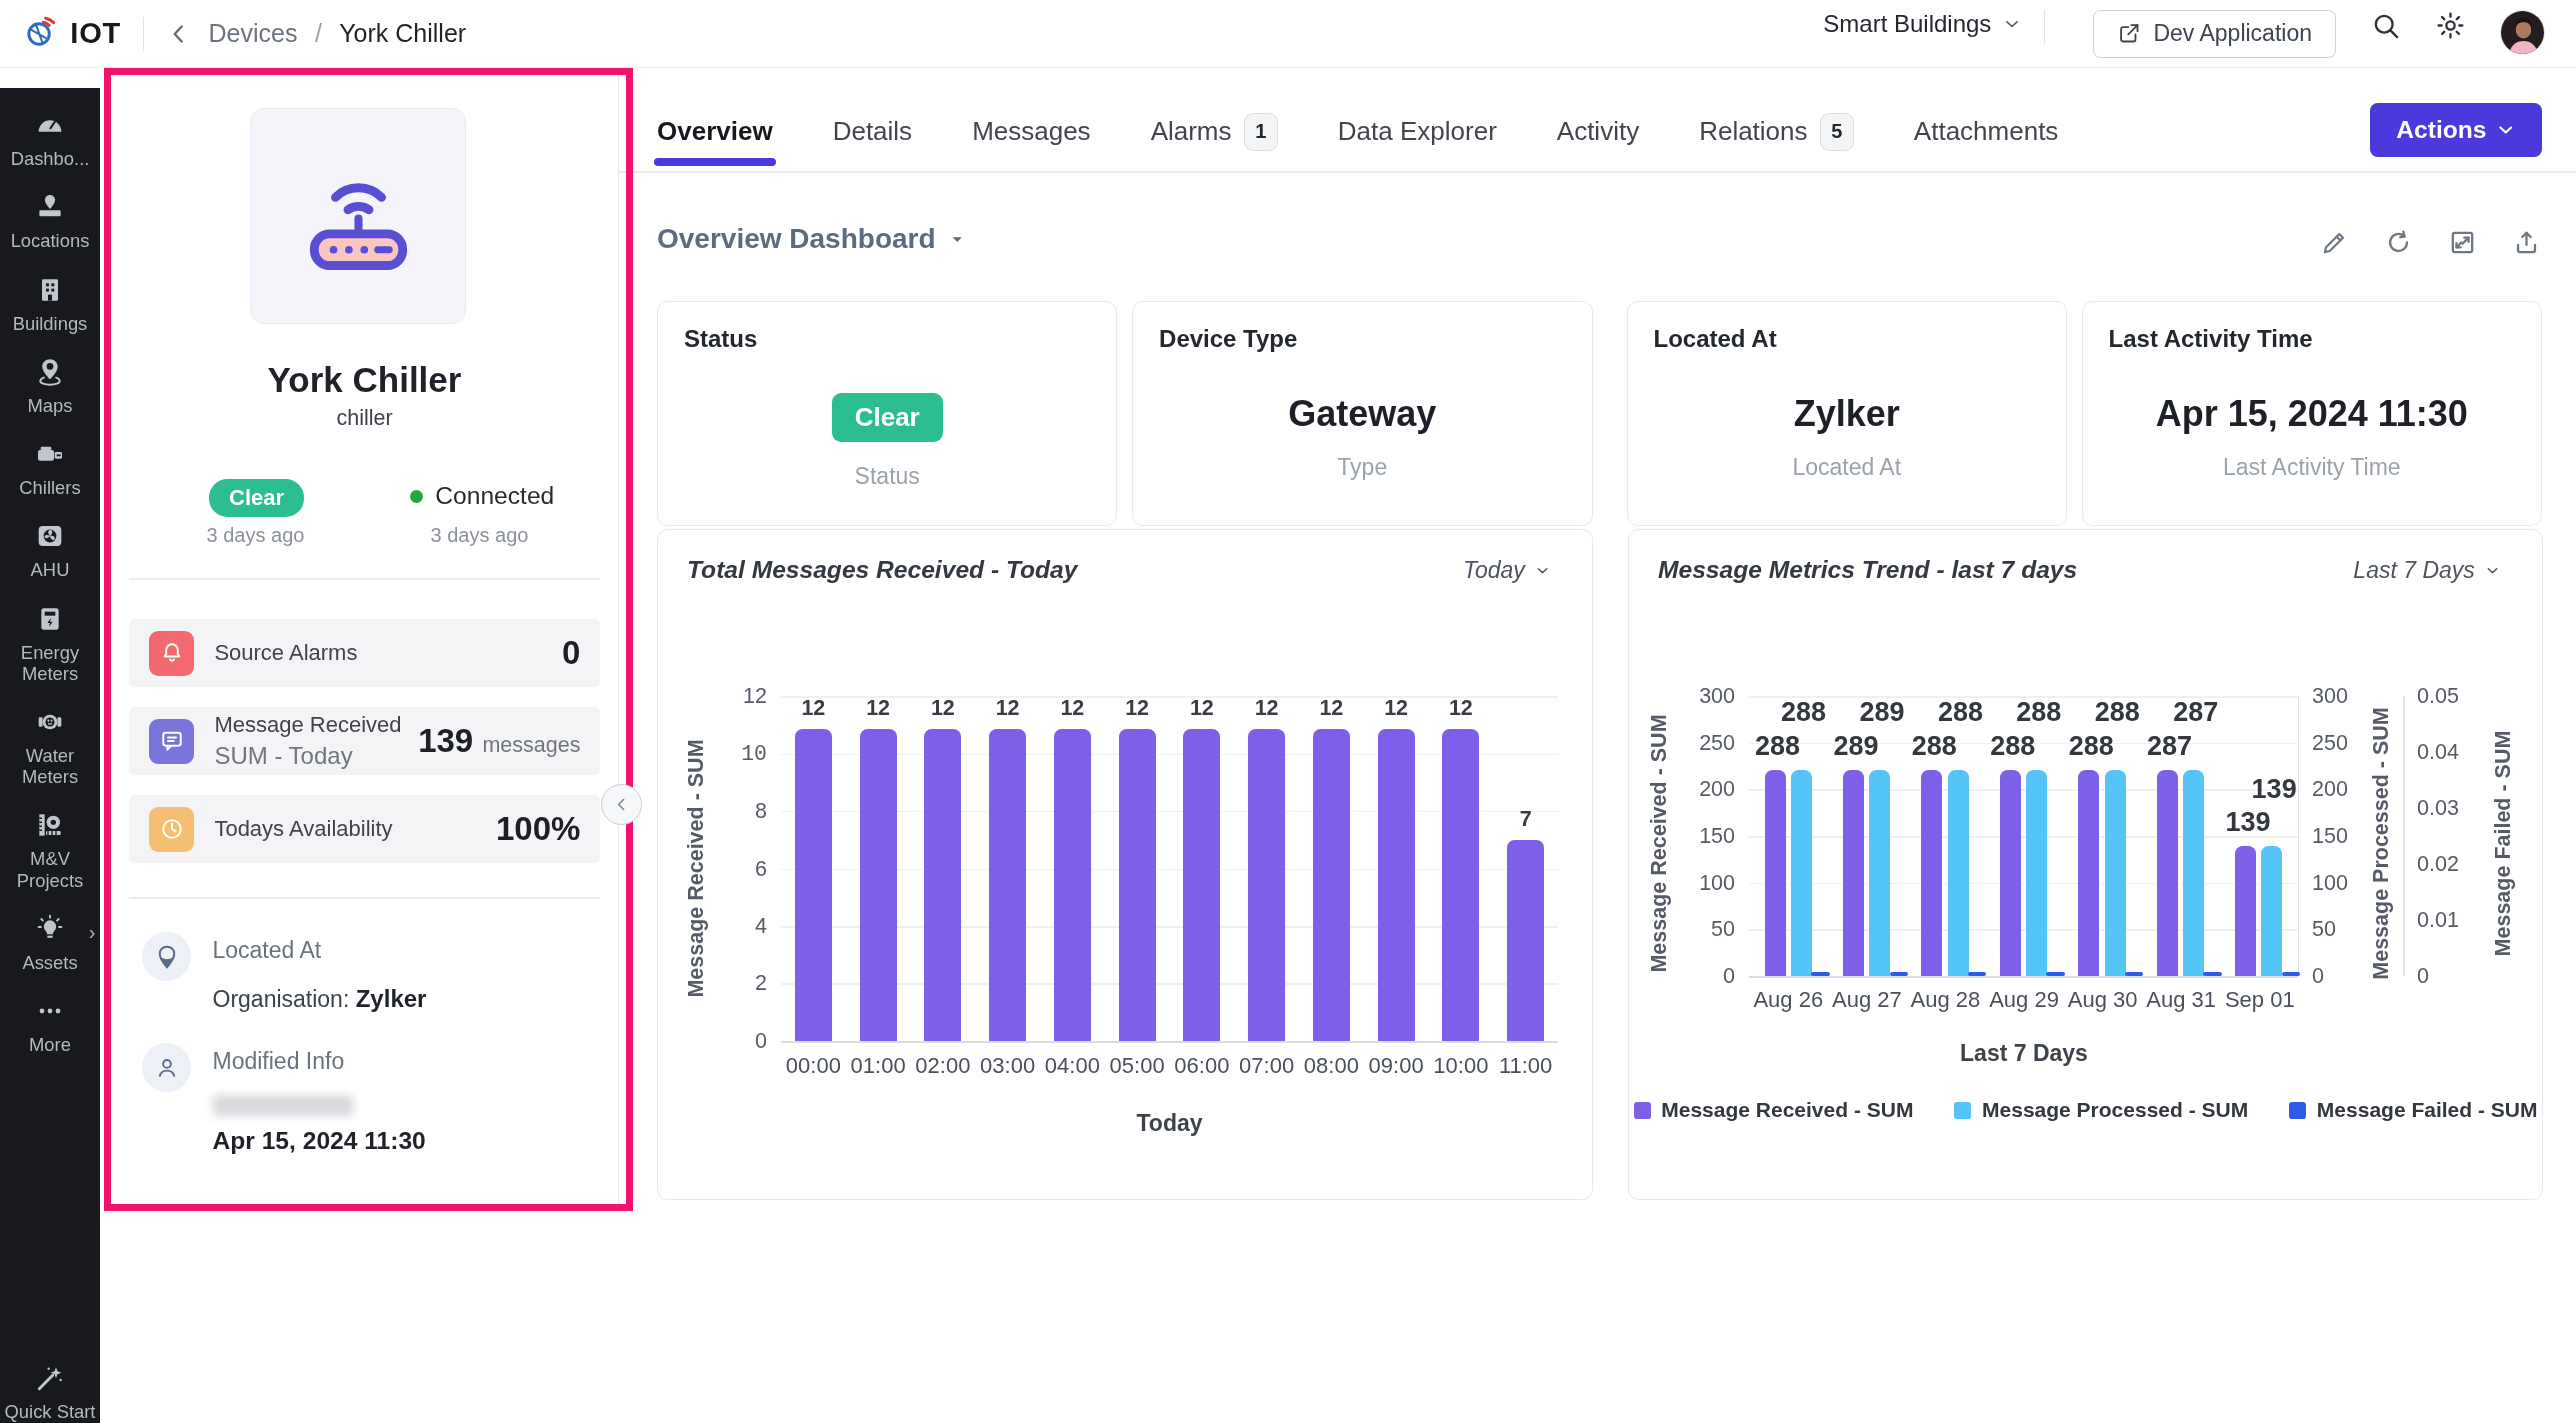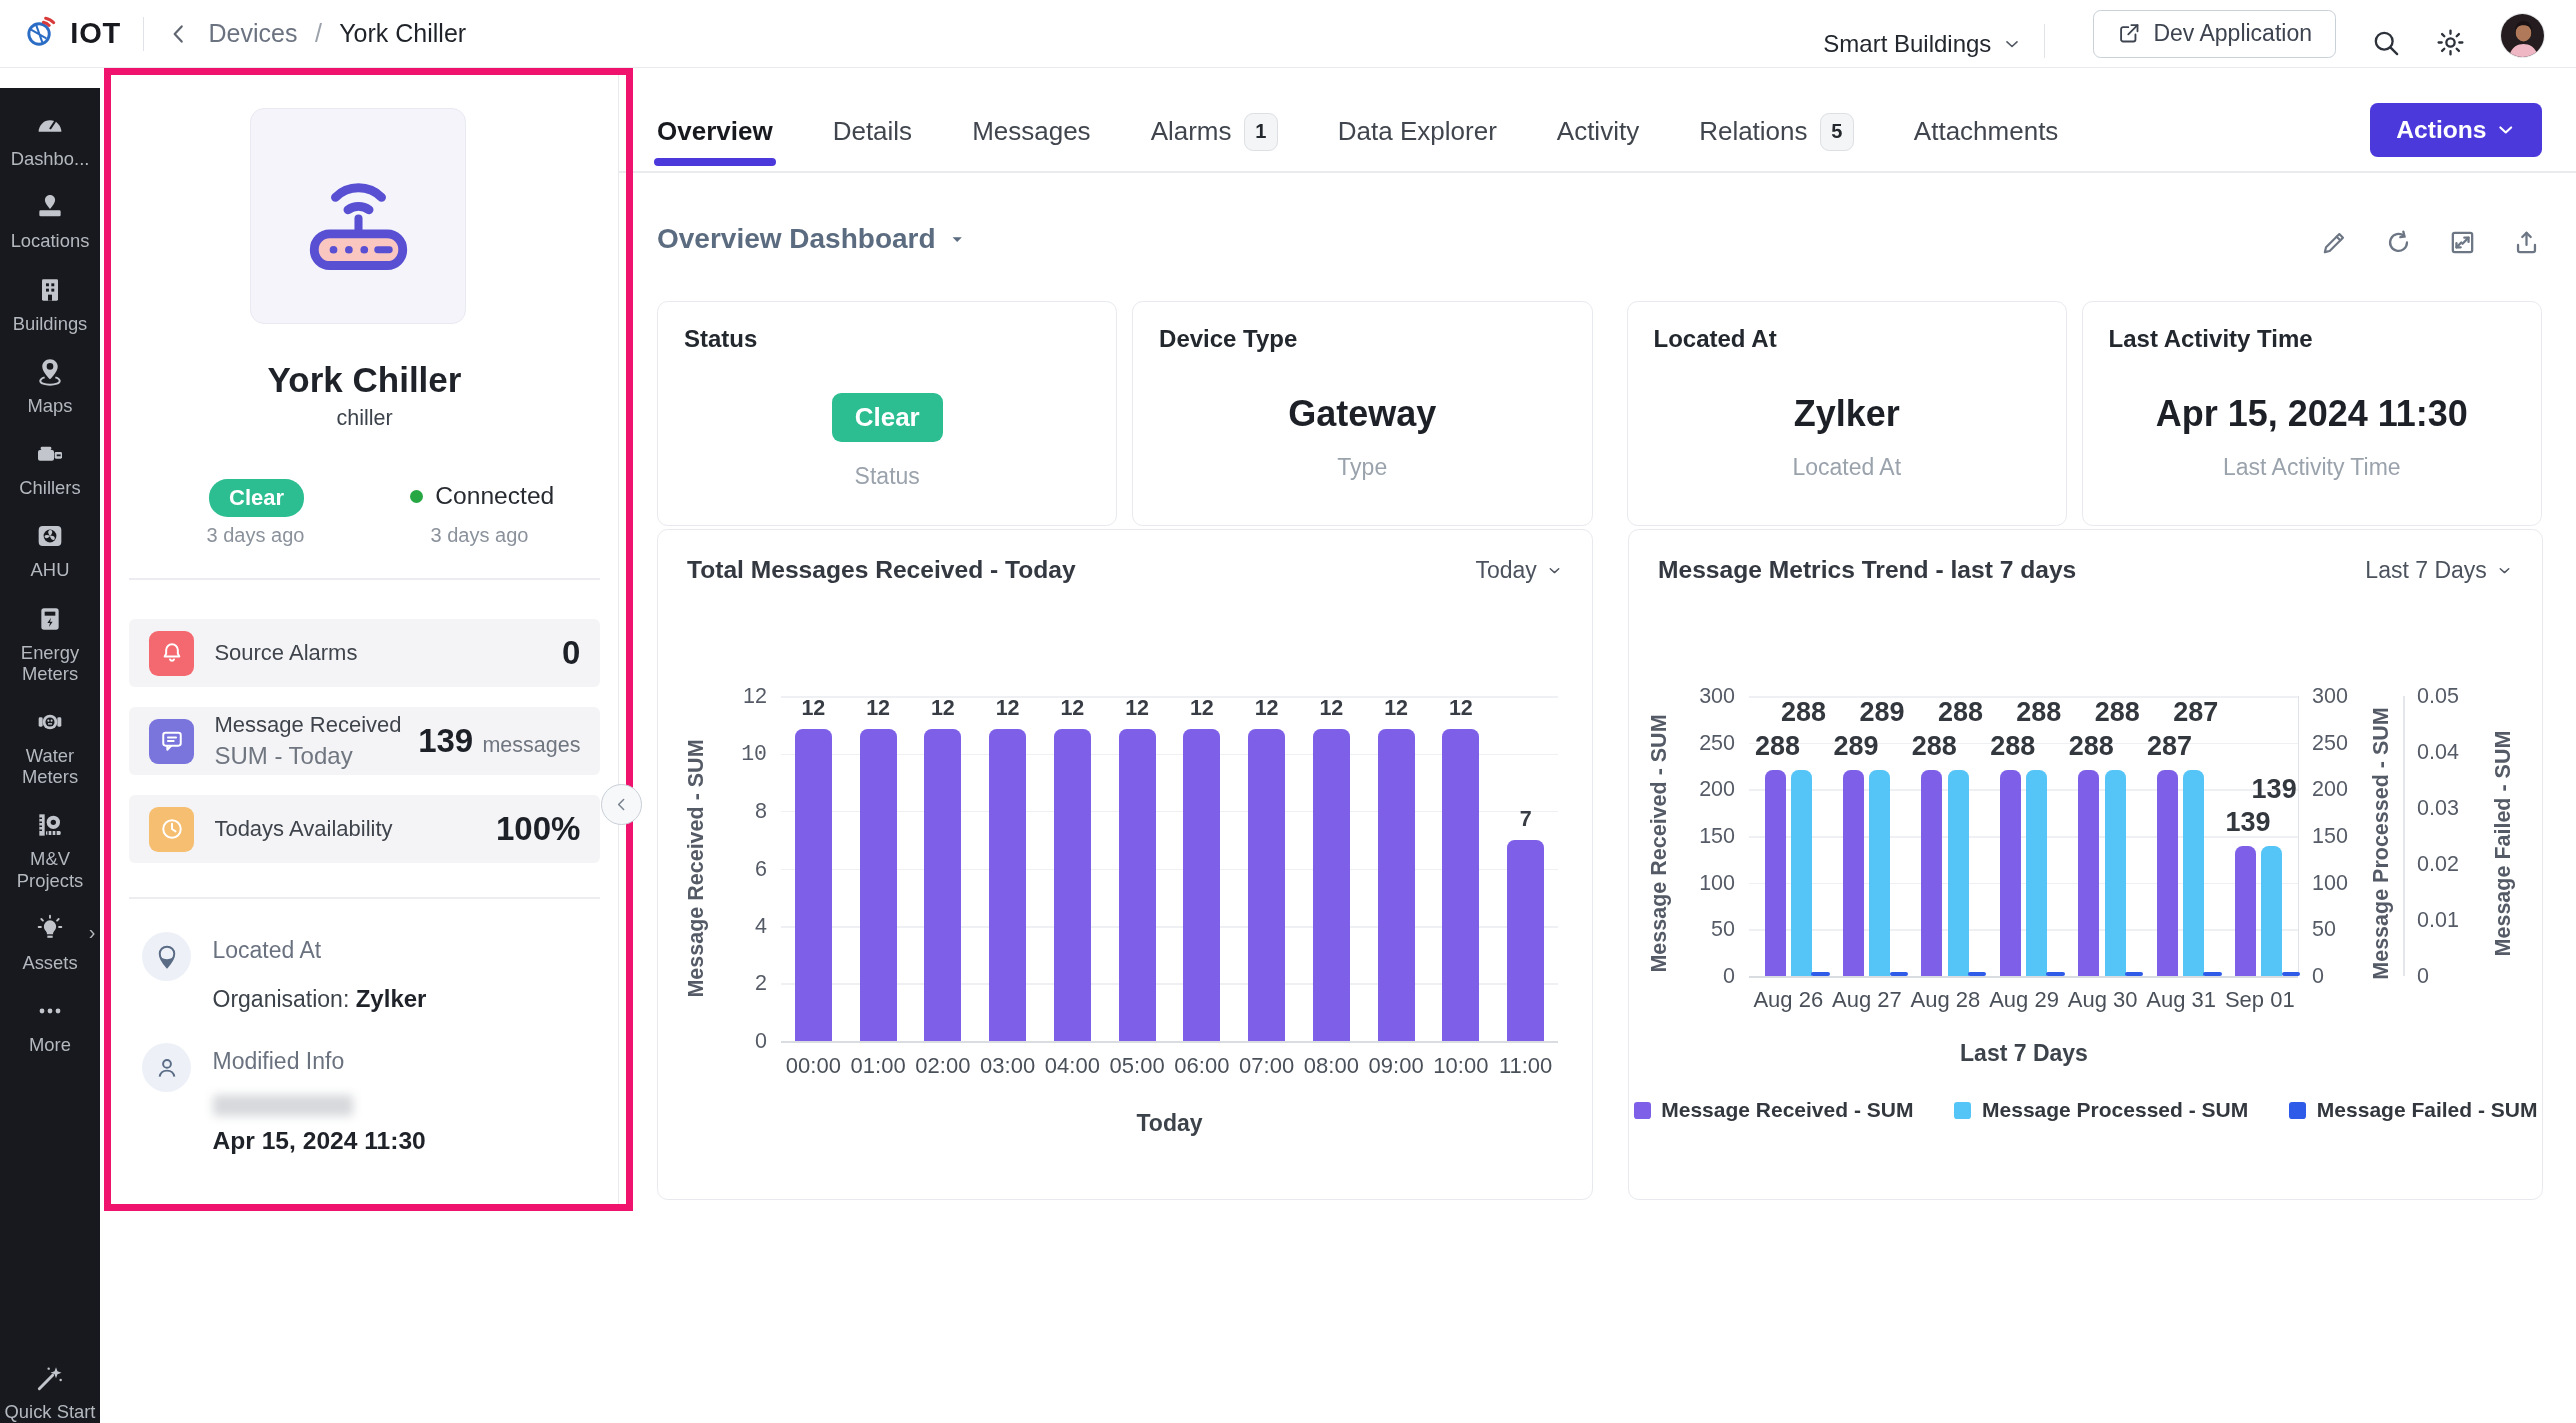--- a/index.html
+++ b/index.html
@@ -10,21 +10,21 @@
   
   .topbar{position:absolute;left:0;top:0;width:2576px;height:68px;background:#fff;border-bottom:1.5px solid #e8eaee;display:flex;align-items:center;z-index:20;}
   .logo-wrap{display:flex;align-items:center;gap:12.3px;margin-left:23px;}
   .logo-text{font-size:29px;font-weight:bold;color:#17191e;letter-spacing:0.8px;}
   .tb-divider{width:1.5px;height:34px;background:#dfe2e7;margin:0 21.5px;}
   .back-chев{color:#5f6670;display:flex;align-items:center;}
   .crumb{font-size:25px;margin-left:17px;}
   .crumb .sec{color:#6b7280;}
   .crumb .sep{color:#9aa1ab;margin:0 10.7px;}
   .crumb .cur{color:#1f2329;}
-  .tb-right{margin-left:auto;display:flex;align-items:flex-end;margin-right:31px;}
+  .tb-right{margin-left:auto;display:flex;align-items:flex-start;margin-right:31px;}
   .org-sel{display:flex;align-items:center;gap:10.7px;font-size:24px;color:#23272e;cursor:pointer;}
   .dev-btn{display:flex;align-items:center;gap:12.3px;border:1.5px solid #c9d0d8;border-radius:7.7px;height:48px;padding:0 23px;margin-left:26px;color:#3d4450;font-size:23px;background:#fff;cursor:pointer;}
   .tb-icon{margin-left:34px;color:#2c313a;display:flex;align-items:center;cursor:pointer;}
   .avatar{width:45px;height:45px;border-radius:50%;overflow:hidden;margin-left:34px;border:1.5px solid #e3e6ea;cursor:pointer;}
 
   
   .sidebar{position:absolute;left:0;top:64px;width:100px;height:1356px;background:#17191e;display:flex;flex-direction:column;align-items:center;padding-top:20px;z-index:10;margin-top:24px;}
   .side-item{width:100px;display:flex;flex-direction:column;align-items:center;margin-bottom:21px;cursor:pointer;position:relative;}
   .side-item .s-icon{color:#c2c6cc;height:34px;display:flex;align-items:center;}
   .side-item .s-label{color:#b4b8bf;font-size:18.4px;text-align:center;line-height:1.15;margin-top:6.1px;max-width:95px;}
@@ -89,21 +89,21 @@
   .card-title{position:absolute;left:26px;top:23px;font-size:24px;font-weight:bold;color:#23272e;}
   .card-val{position:absolute;left:0;top:91px;width:100%;text-align:center;font-size:36px;font-weight:bold;color:#1d2127;white-space:nowrap;}
   .card-val .pill{display:inline-block;background:#2cbe91;color:#fff;font-size:26px;font-weight:bold;padding:9.2px 23px;border-radius:9.2px;}
   .card-sub{position:absolute;left:0;top:152px;width:100%;text-align:center;font-size:23px;color:#9aa2ac;}
   .card.c1 .card-sub{top:161px;}
 
   
   .chart-card{position:absolute;background:#fff;border:1.5px solid #e7e9ee;border-radius:10.7px;height:671px;top:461px;}
   .chart-card.left{left:38px;width:936px;}
   .chart-card.right{left:1009px;width:915px;}
-  .ch-header{position:absolute;left:0;top:0;right:0;display:flex;align-items:center;padding:26px 29px 0 29px;}
+  .ch-header{position:absolute;left:0;top:0;right:12px;display:flex;align-items:center;padding:26px 29px 0 29px;font-style:italic;}
   .ch-title{font-size:24.6px;font-weight:bold;color:#343941;}
   .ch-range{margin-left:auto;font-size:23px;color:#4c535e;display:flex;align-items:center;gap:9.2px;cursor:pointer;}
 
   .ylab{position:absolute;font-size:21.5px;font-weight:bold;color:#555b66;transform:rotate(-90deg);transform-origin:center;white-space:nowrap;}
   .plot{position:absolute;}
   .gridline{position:absolute;left:0;right:0;height:1.5px;background:#eef0f3;}
   .gridline.base{background:#d9dde2;}
   .tickcol{position:absolute;}
   .tick{position:absolute;transform:translateY(-50%);font-size:21.5px;color:#555b66;width:100%;}
   .tick.r{text-align:right;}

